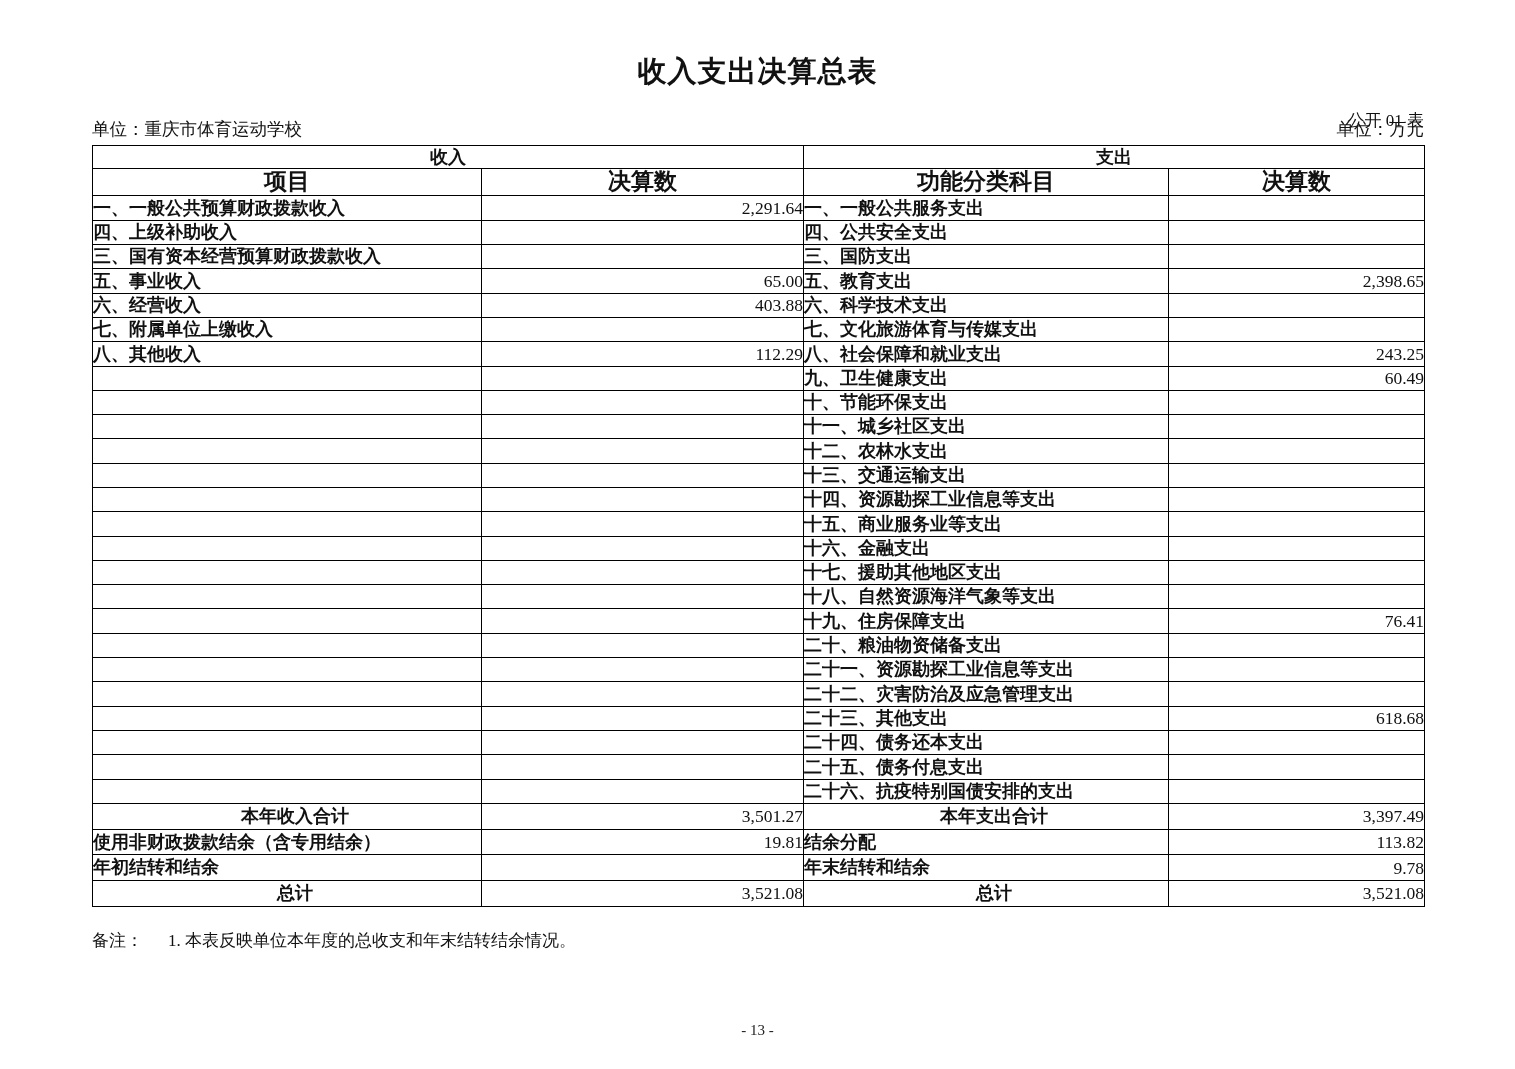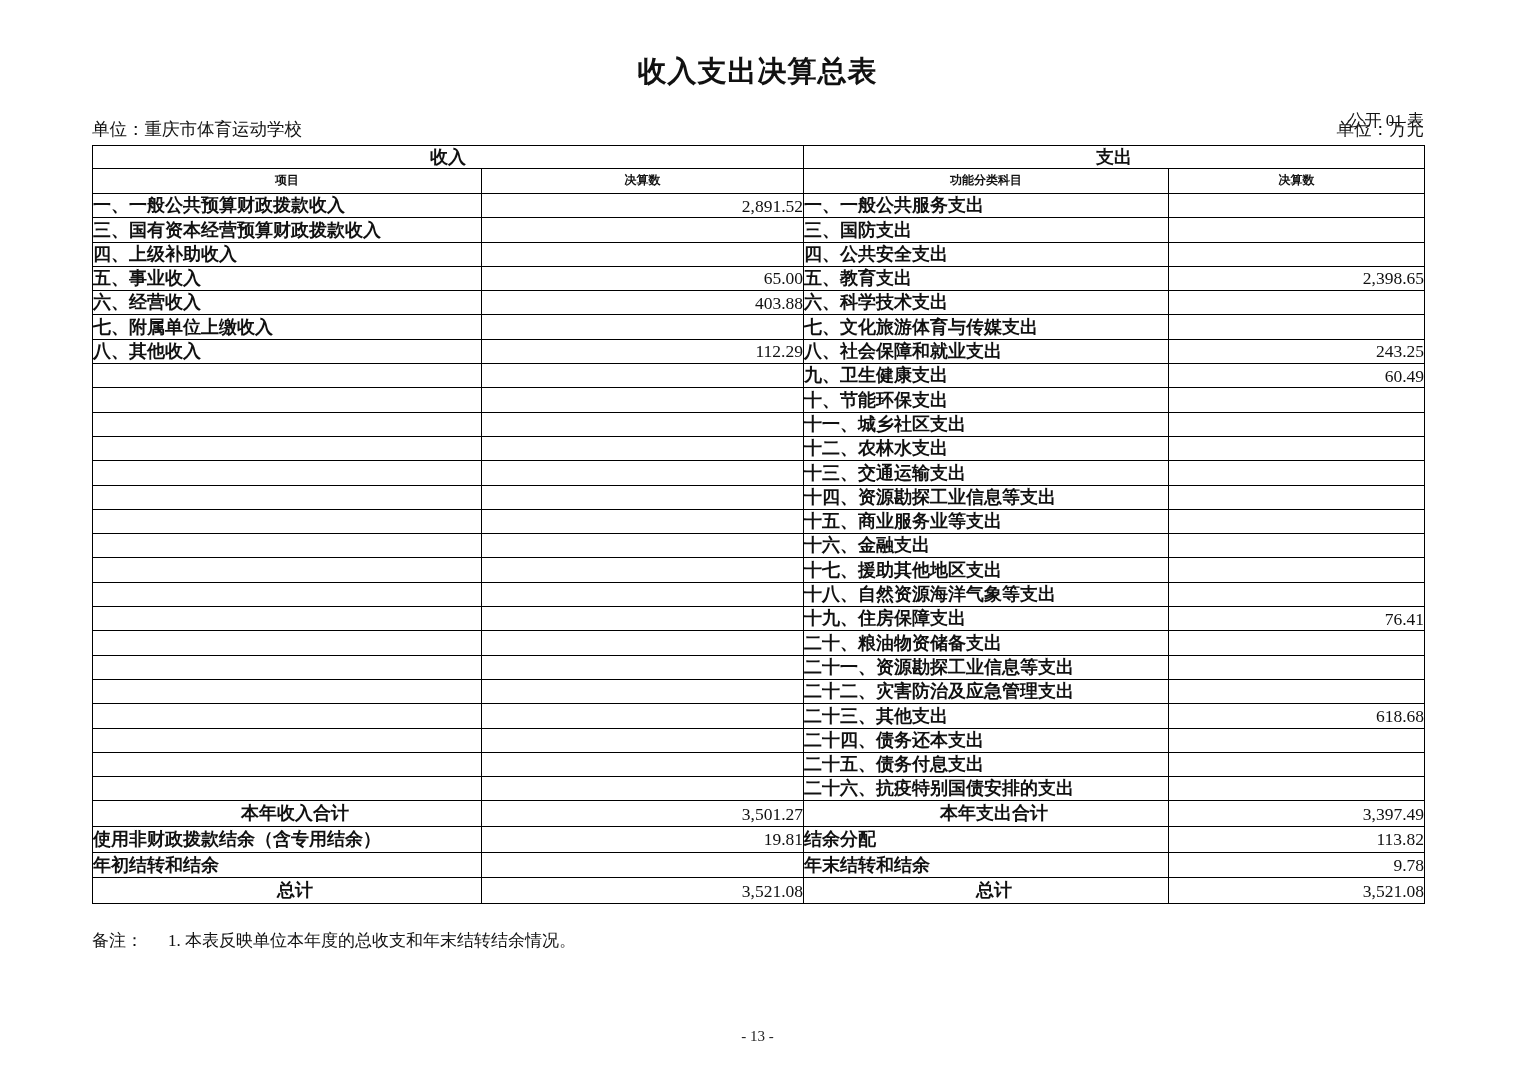--- a/index.html
+++ b/index.html
@@ -51,21 +51,21 @@
     font-size: 17.5px;
   }
   table.budget th, table.budget td {
     border: 1px solid #000000;
     padding: 0;
     overflow: hidden;
     white-space: nowrap;
     line-height: 1.15;
   }
   table.budget thead tr.section-row th { height: 22px; font-size: 18px; font-weight: 700; text-align: center; margin-left: 38px; }
-  table.budget thead tr.cols-row th   { height: 24px; font-size: 12px; font-weight: 700; text-align: center; }
+  table.budget thead tr.cols-row th   { height: 24px; font-size: 23px; font-weight: 700; text-align: center; }
   table.budget tbody tr.item-row td   { height: 23.3px; }
   table.budget tbody tr.summary-row td{ height: 24.7px; }
   td.lbl { text-align: left;  font-weight: 700; padding-left: 4px;  font-size: 18px; }
   td.val { text-align: right; font-weight: 400; padding-right: 9px; font-size: 17.5px; }
   td.lbl.center { text-align: center; padding-left: 16px; }
   .notes {
     position: absolute;
     top: 928px;
     left: 92px;
     display: flex;
@@ -75,21 +75,20 @@
   }
   .notes .notes-label { flex: none; }
   .page-number {
     position: absolute;
     top: 1022px;
     left: 0;
     width: 100%;
     text-align: center;
     font-size: 15px;
     color: #222222;
-    margin-top: 6px;
   }
 </style>
 </head>
 <body>
 
 <div class="sheet">
 
   <h1 class="doc-title">收入支出决算总表</h1>
 
   <div class="table-code">公开 01 表</div>
@@ -114,34 +113,34 @@
       <tr class="cols-row">
         <th>项目</th>
         <th>决算数</th>
         <th>功能分类科目</th>
         <th>决算数</th>
       </tr>
     </thead>
     <tbody id="table-body">
         <tr class="item-row">
           <td class="lbl">一、一般公共预算财政拨款收入</td>
-          <td class="val">2,891.52</td>
+          <td class="val">2,291.64</td>
           <td class="lbl">一、一般公共服务支出</td>
           <td class="val"></td>
         </tr>
         <tr class="item-row">
+          <td class="lbl">四、上级补助收入</td>
+          <td class="val"></td>
+          <td class="lbl">四、公共安全支出</td>
+          <td class="val"></td>
+        </tr>
+        <tr class="item-row">
           <td class="lbl">三、国有资本经营预算财政拨款收入</td>
           <td class="val"></td>
           <td class="lbl">三、国防支出</td>
-          <td class="val"></td>
-        </tr>
-        <tr class="item-row">
-          <td class="lbl">四、上级补助收入</td>
-          <td class="val"></td>
-          <td class="lbl">四、公共安全支出</td>
           <td class="val"></td>
         </tr>
         <tr class="item-row">
           <td class="lbl">五、事业收入</td>
           <td class="val">65.00</td>
           <td class="lbl">五、教育支出</td>
           <td class="val">2,398.65</td>
         </tr>
         <tr class="item-row">
           <td class="lbl">六、经营收入</td>

